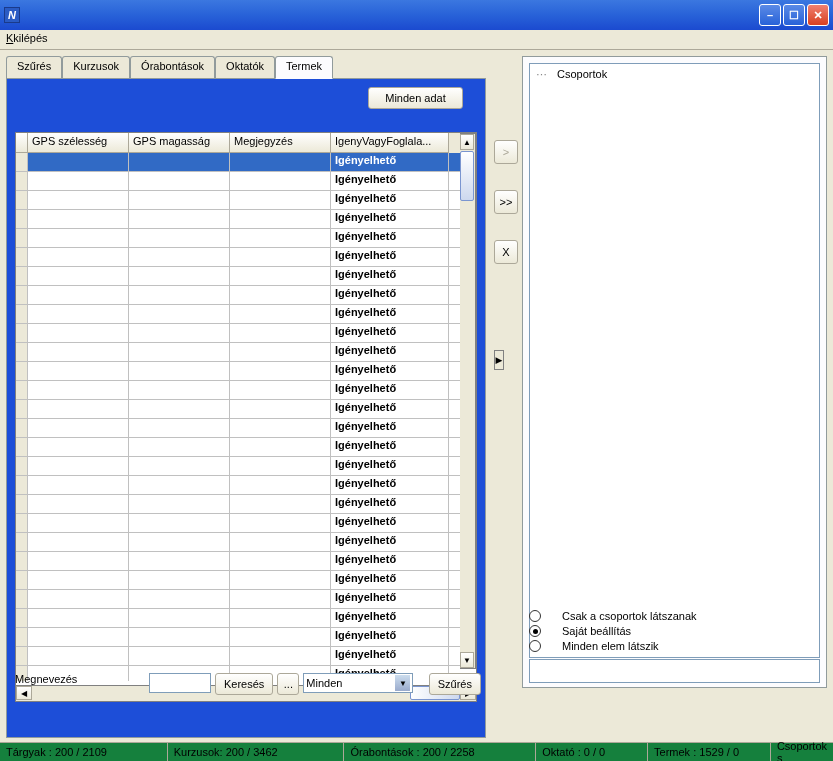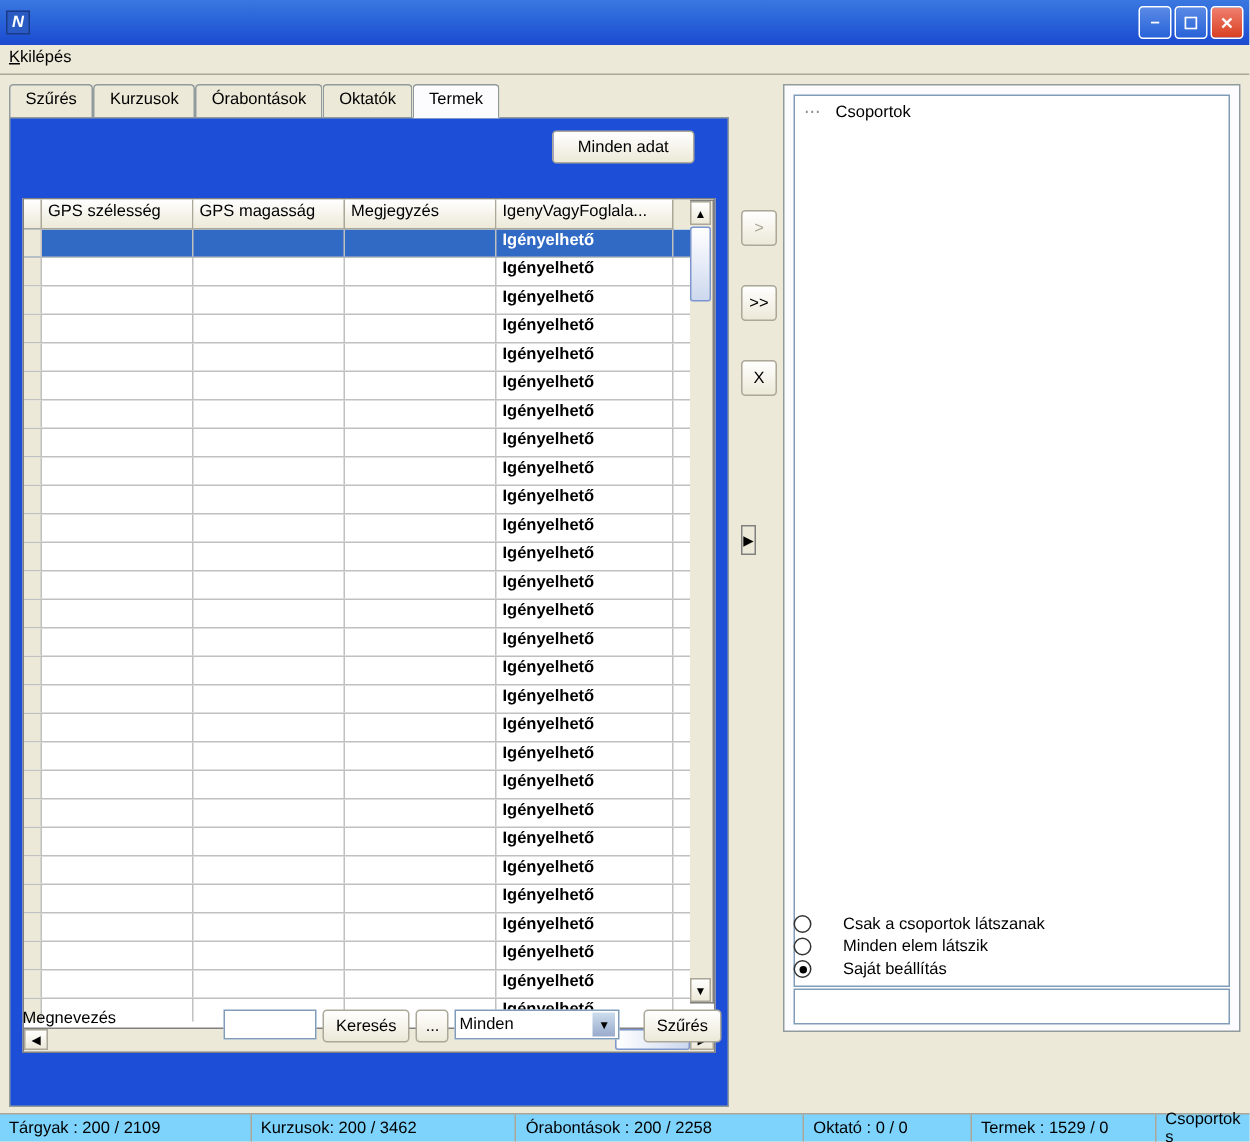--- a/index.html
+++ b/index.html
@@ -71,21 +71,21 @@
 
 .radio-group { position:absolute; bottom: 32px; left: 6px; right: 6px; }
 .radio-line { display:flex; align-items:flex-start; gap:21px; height: 15px; }
 .radio { width:12px; height:12px; border:1px solid #333; border-radius:50%; display:flex; align-items:center; justify-content:center; }
 .radio.checked::after { content:''; width:5px; height:5px; background:#000; border-radius:50%; }
 
 .textbox-bottom { position:absolute; bottom:4px; left:6px; right:6px; height:24px; border:1px solid #7f9db9; background:#fff; }
 
 .splitter { position:absolute; left: 494px; top: 350px; width:10px; height:20px; background:#ece9d8; border:1px solid #808080; display:flex; align-items:center; justify-content:center; font-size:9px; cursor:pointer; }
 
-.statusbar { position: fixed; bottom: 0; left: 0; right: 0; height: 19px; background:#7dd3fc; border-top:1px solid #aca899; display:flex; }
+.statusbar { position: fixed; bottom: 0; left: 0; right: 0; height: 19px; background:#15803d; border-top:1px solid #aca899; display:flex; }
 .status-cell { border-right: 1px solid #aca899; padding: 2px 6px; display:flex; align-items:center; }
 
 .col-row-h { width: 12px; }
 .col-a { width: 101px; }
 .col-b { width: 101px; }
 .col-c { width: 101px; }
 .col-d { width: 118px; }
 </style>
 </head>
 <body>
@@ -370,26 +370,26 @@
           <span class="tree-dots">⋯</span>
           <span>Csoportok</span>
         </div>
       </div>
       <div class="radio-group" id="radio-group">
           <div class="radio-line">
             <div class="radio"></div>
             <span>Csak a csoportok látszanak</span>
           </div>
           <div class="radio-line">
+            <div class="radio checked"></div>
+            <span>Saját beállítás</span>
+          </div>
+          <div class="radio-line">
             <div class="radio"></div>
             <span>Minden elem látszik</span>
-          </div>
-          <div class="radio-line">
-            <div class="radio checked"></div>
-            <span>Saját beállítás</span>
           </div>
         </div>
       <div class="textbox-bottom"></div>
     </div>
   </div>
 </div>
 
 <div class="statusbar">
   <div class="status-cell" style="width:168px">Tárgyak : 200 / 2109</div>
   <div class="status-cell" style="width:177px">Kurzusok: 200 / 3462</div>

